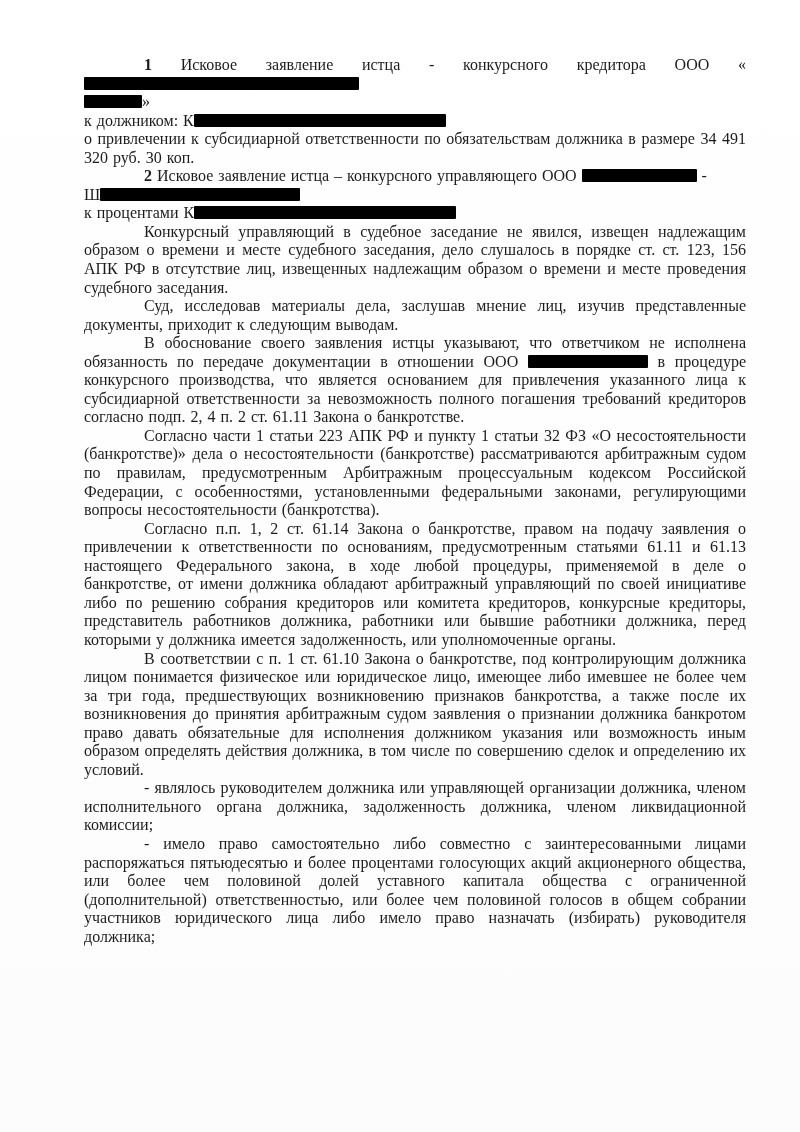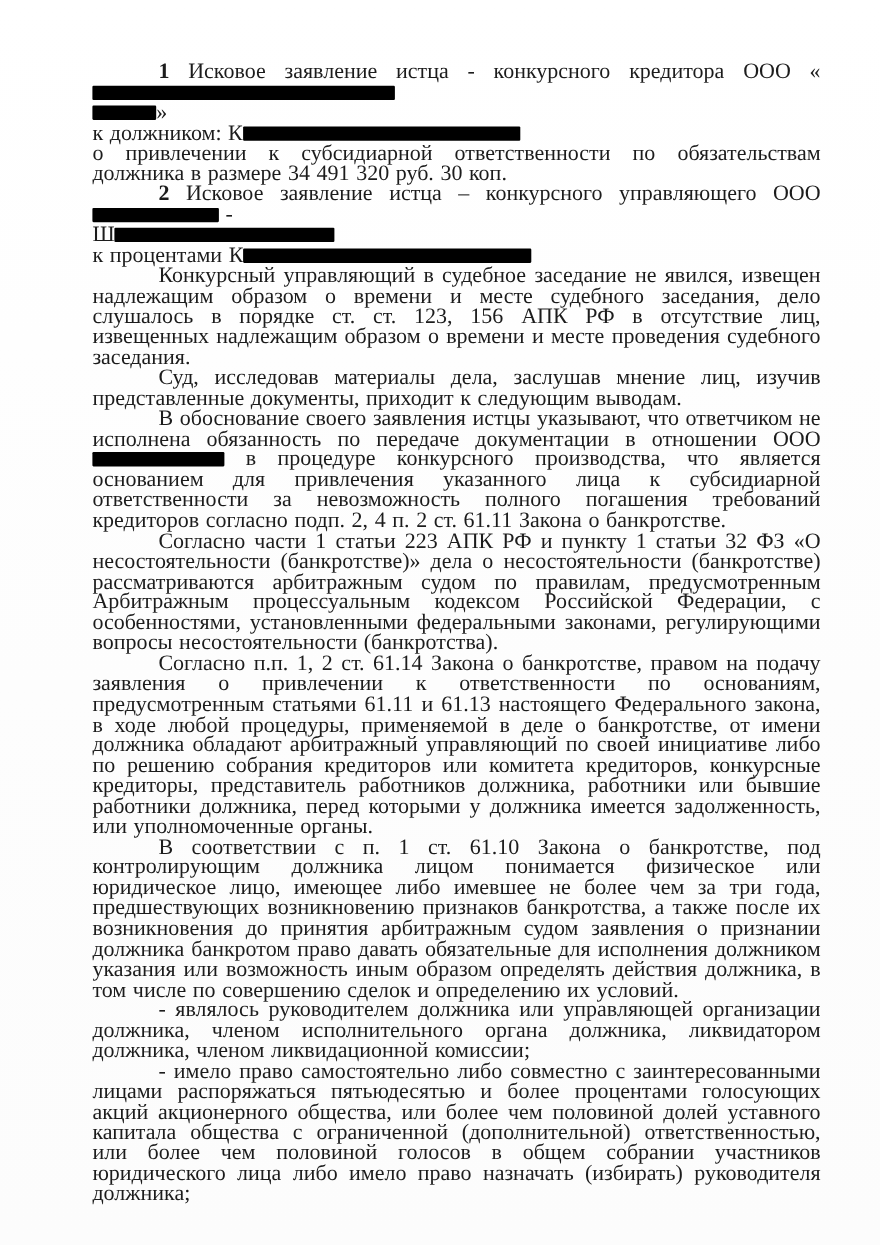--- a/index.html
+++ b/index.html
@@ -9,21 +9,21 @@
   }
   .page {
     position: relative;
     box-sizing: border-box;
     width: 800px;
     height: 1132px;
     margin: 0;
     padding: 56px 54px 0 84px;
     background: linear-gradient(180deg, #ffffff 0%, #fdfdfd 55%, #fcfcfc 100%);
     font-family: "Liberation Serif", "DejaVu Serif", serif;
-    font-size: 20px;
+    font-size: 16px;
     line-height: 18.55px;
     color: var(--text-color, #1c1c1c);
     overflow: hidden;
   }
   .page p {
     margin: 0;
     text-align: justify;
     word-spacing: 1px;
   }
   .page p.indent {
@@ -48,15 +48,15 @@
   <p><span>к должником: К</span><span class="redact" style="width: 252px;"></span></p>
   <p><span>о привлечении к субсидиарной ответственности по обязательствам должника в размере 34 491 320 руб. 30 коп.</span></p>
   <p class="indent"><b>2</b><span> Исковое заявление истца – конкурсного управляющего ООО </span><span class="redact" style="width: 115px;"></span><span> -</span><br><span>Ш</span><span class="redact" style="width: 200px;"></span></p>
   <p><span>к процентами К</span><span class="redact" style="width: 262px;"></span></p>
   <p class="indent"><span>Конкурсный управляющий в судебное заседание не явился, извещен надлежащим образом о времени и месте судебного заседания, дело слушалось в порядке ст. ст. 123, 156 АПК РФ в отсутствие лиц, извещенных надлежащим образом о времени и месте проведения судебного заседания.</span></p>
   <p class="indent"><span>Суд, исследовав материалы дела, заслушав мнение лиц, изучив представленные документы, приходит к следующим выводам.</span></p>
   <p class="indent"><span>В обоснование своего заявления истцы указывают, что ответчиком не исполнена обязанность по передаче документации в отношении ООО </span><span class="redact" style="width: 120px;"></span><span> в процедуре конкурсного производства, что является основанием для привлечения указанного лица к субсидиарной ответственности за невозможность полного погашения требований кредиторов согласно подп. 2, 4 п. 2 ст. 61.11 Закона о банкротстве.</span></p>
   <p class="indent"><span>Согласно части 1 статьи 223 АПК РФ и пункту 1 статьи 32 ФЗ «О несостоятельности (банкротстве)» дела о несостоятельности (банкротстве) рассматриваются арбитражным судом по правилам, предусмотренным Арбитражным процессуальным кодексом Российской Федерации, с особенностями, установленными федеральными законами, регулирующими вопросы несостоятельности (банкротства).</span></p>
   <p class="indent"><span>Согласно п.п. 1, 2 ст. 61.14 Закона о банкротстве, правом на подачу заявления о привлечении к ответственности по основаниям, предусмотренным статьями 61.11 и 61.13 настоящего Федерального закона, в ходе любой процедуры, применяемой в деле о банкротстве, от имени должника обладают арбитражный управляющий по своей инициативе либо по решению собрания кредиторов или комитета кредиторов, конкурсные кредиторы, представитель работников должника, работники или бывшие работники должника, перед которыми у должника имеется задолженность, или уполномоченные органы.</span></p>
   <p class="indent"><span>В соответствии с п. 1 ст. 61.10 Закона о банкротстве, под контролирующим должника лицом понимается физическое или юридическое лицо, имеющее либо имевшее не более чем за три года, предшествующих возникновению признаков банкротства, а также после их возникновения до принятия арбитражным судом заявления о признании должника банкротом право давать обязательные для исполнения должником указания или возможность иным образом определять действия должника, в том числе по совершению сделок и определению их условий.</span></p>
-  <p class="indent"><span>- являлось руководителем должника или управляющей организации должника, членом исполнительного органа должника, ликвидатором должника, членом ликвидационной комиссии;</span></p>
+  <p class="indent"><span>- являлось руководителем должника или управляющей организации должника, членом исполнительного органа должника, задолженность должника, членом ликвидационной комиссии;</span></p>
   <p class="indent"><span>- имело право самостоятельно либо совместно с заинтересованными лицами распоряжаться пятьюдесятью и более процентами голосующих акций акционерного общества, или более чем половиной долей уставного капитала общества с ограниченной (дополнительной) ответственностью, или более чем половиной голосов в общем собрании участников юридического лица либо имело право назначать (избирать) руководителя должника;</span></p>
 </div>
 
 </body></html>

